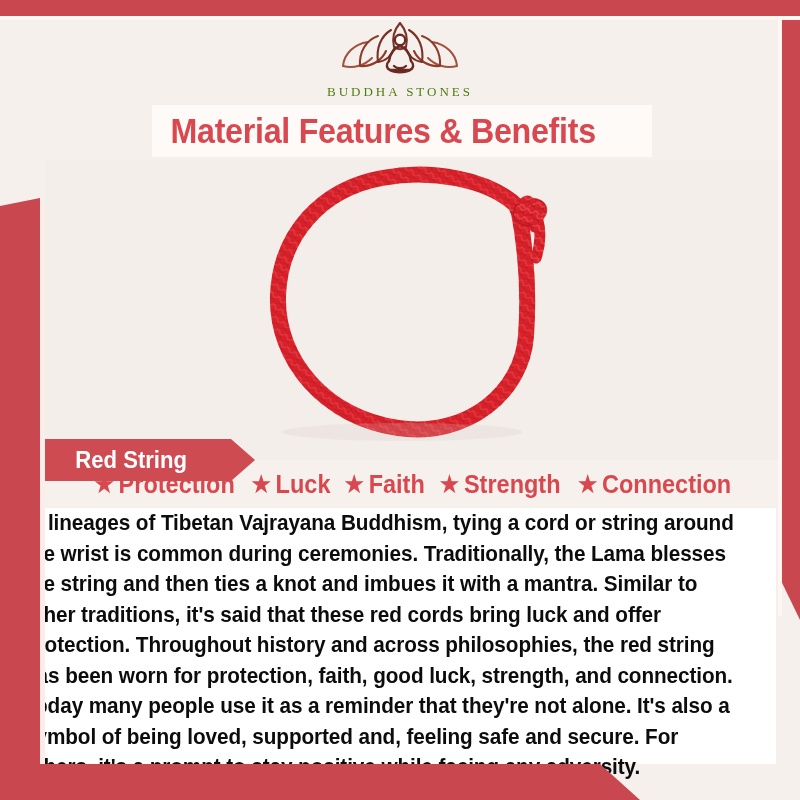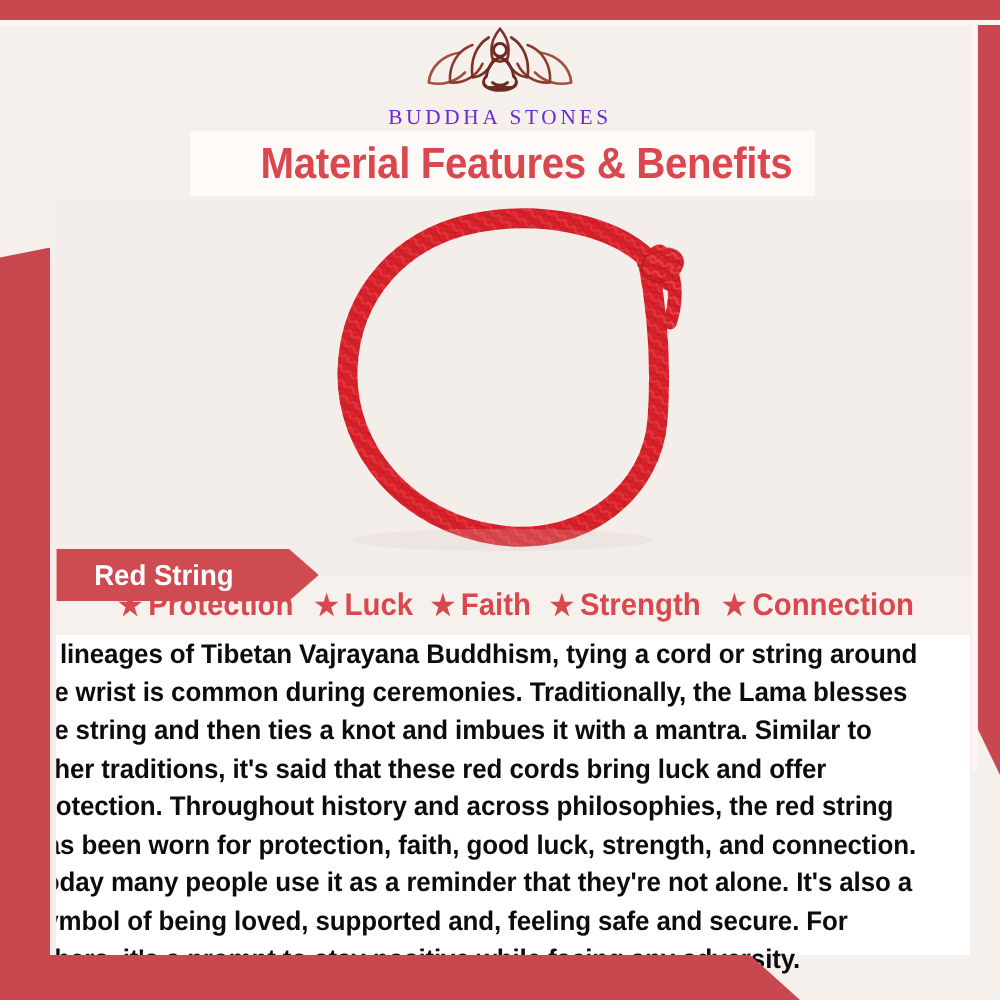--- a/index.html
+++ b/index.html
@@ -52,30 +52,30 @@
   
   .header{
     position:absolute;left:0;top:20px;width:800px;height:90px;
     z-index:3;display:flex;flex-direction:column;
     align-items:center;justify-content:flex-start;
   }
   .logo-mark{width:132px;height:62px;display:block;}
   .brand-name{
     margin-top:2px;
     font-family:"Liberation Serif", serif;
-    font-size:17px;letter-spacing:3px;color:#6d28d9;
+    font-size:13px;letter-spacing:3px;color:#4d7c0f;
     font-weight:400;
     text-align:center;
   }
 
   
   .title-banner{
     position:absolute;left:152px;top:105px;width:500px;height:52px;
     background:#fdfaf8;z-index:4;
-    display:flex;align-items:center;justify-content:flex-end;
+    display:flex;align-items:center;justify-content:flex-start;
   }
   .title-text{
     font-size:35px;font-weight:bold;color:#d9484f;
     letter-spacing:-0.3px;
     transform:scaleX(0.92);
     white-space:nowrap;
   }
 
   
   .photo-area{

